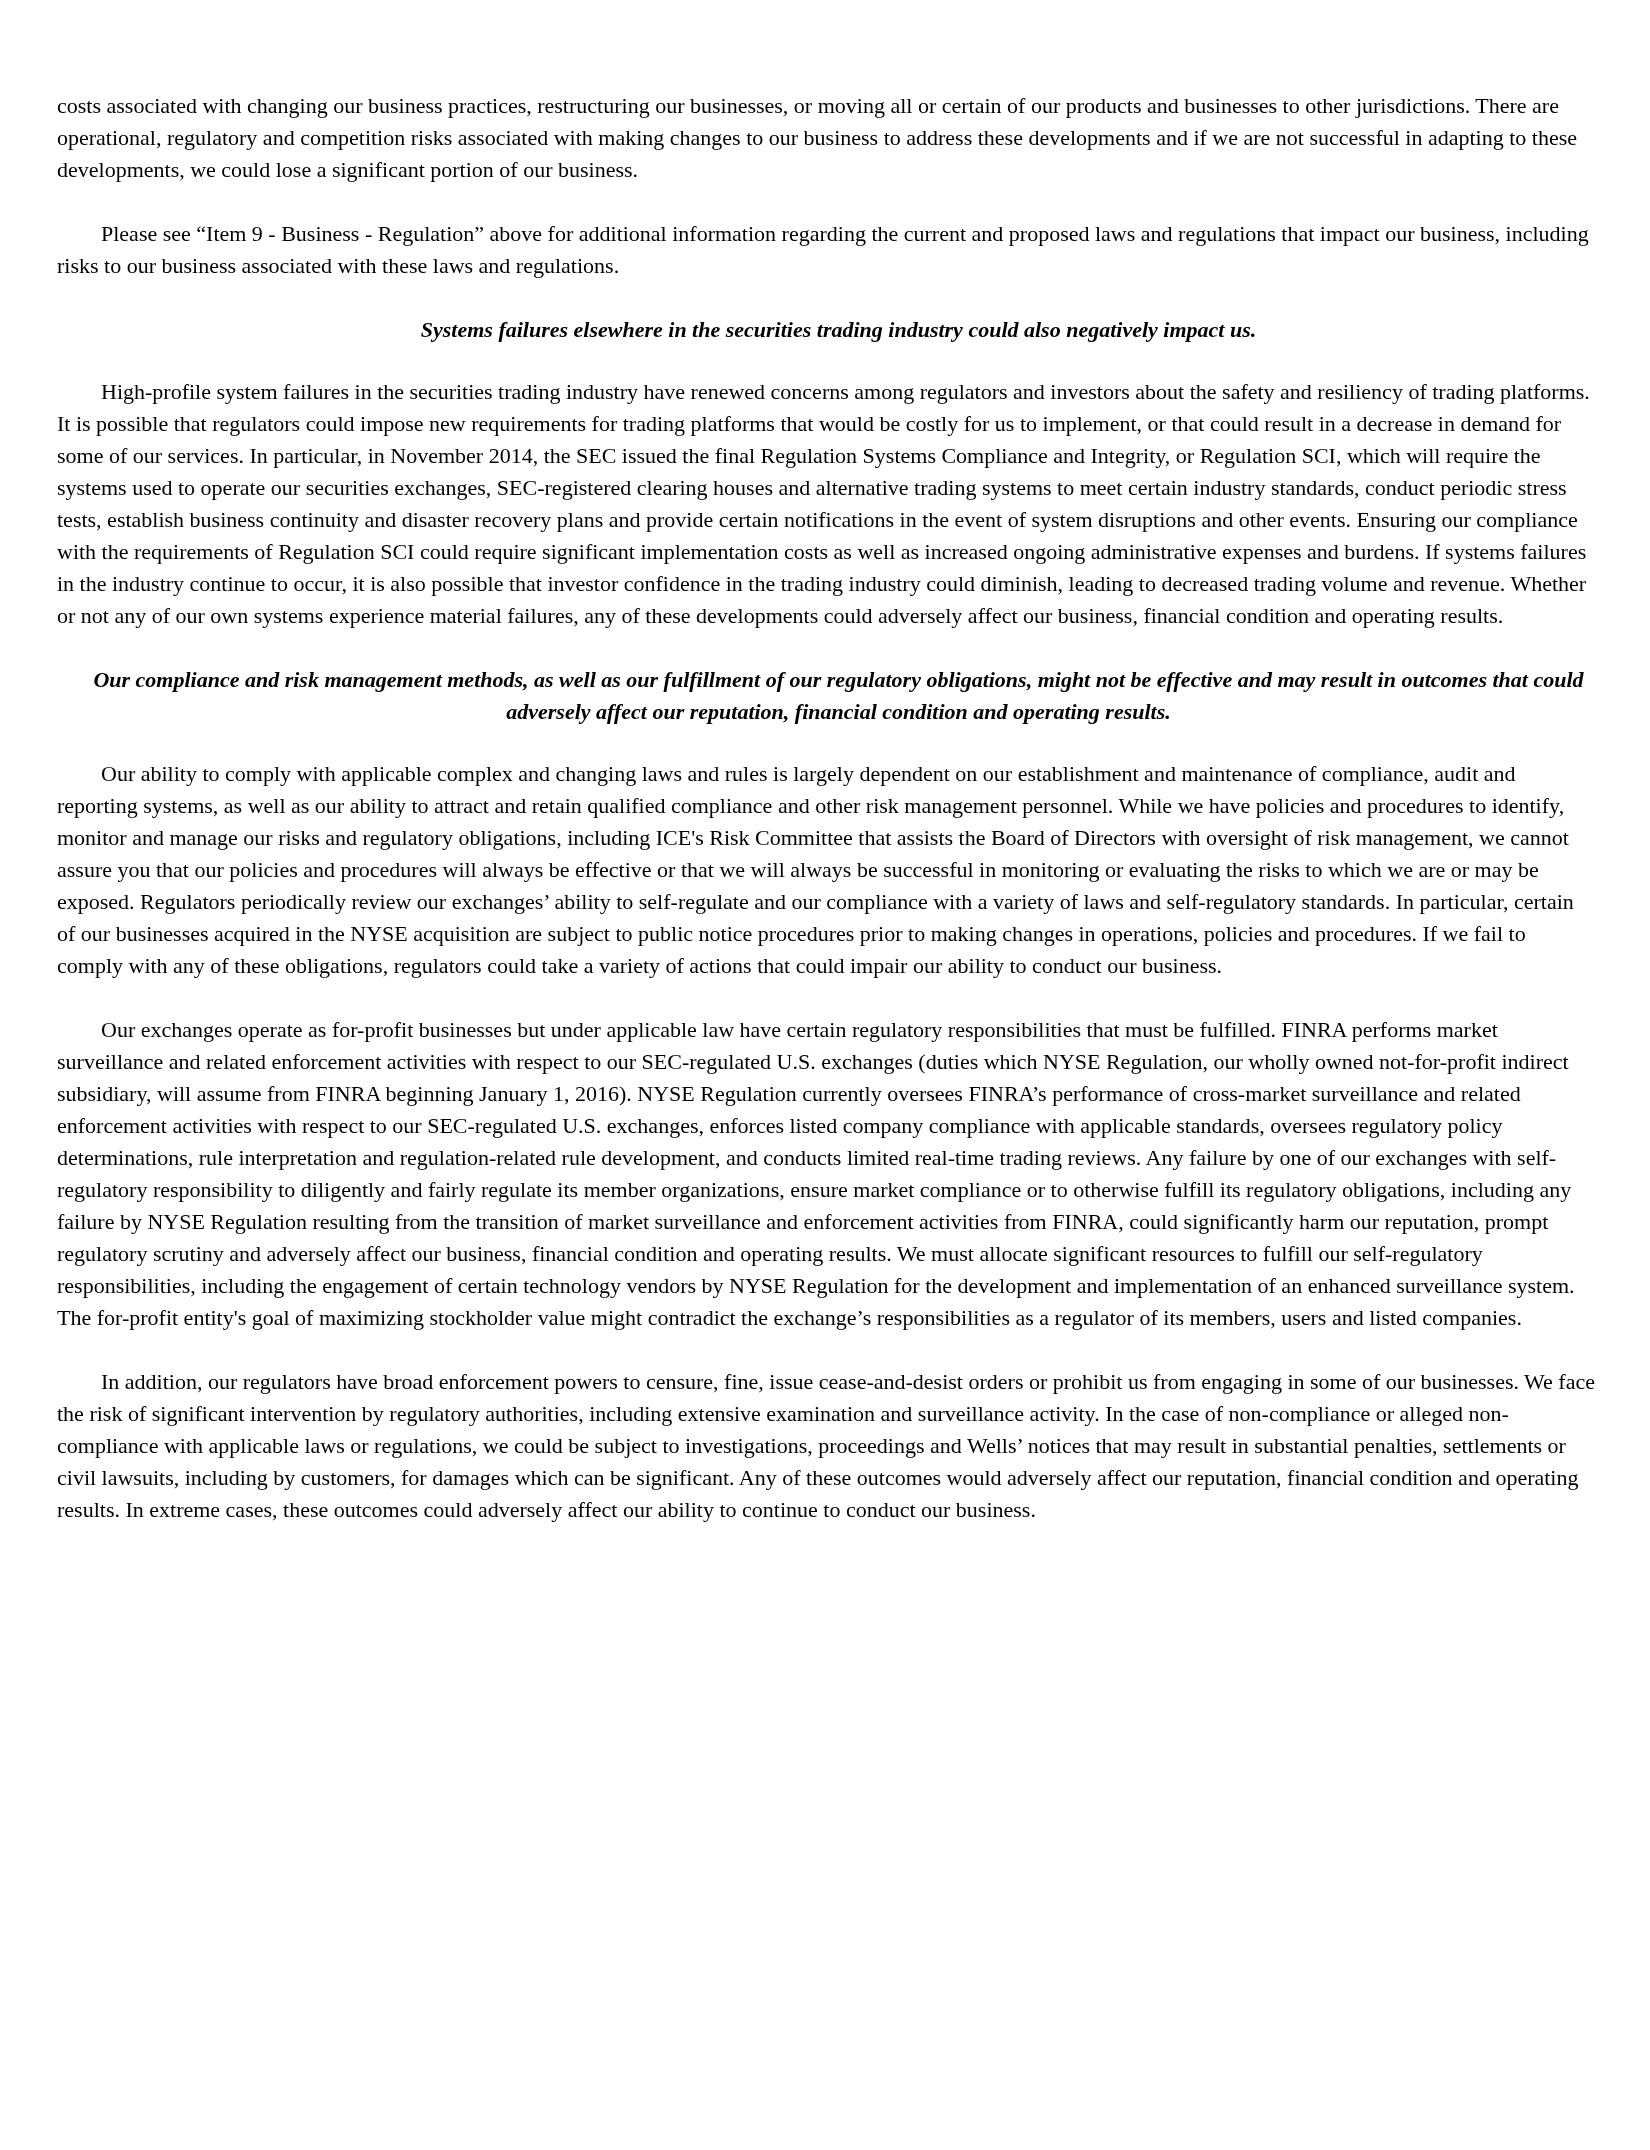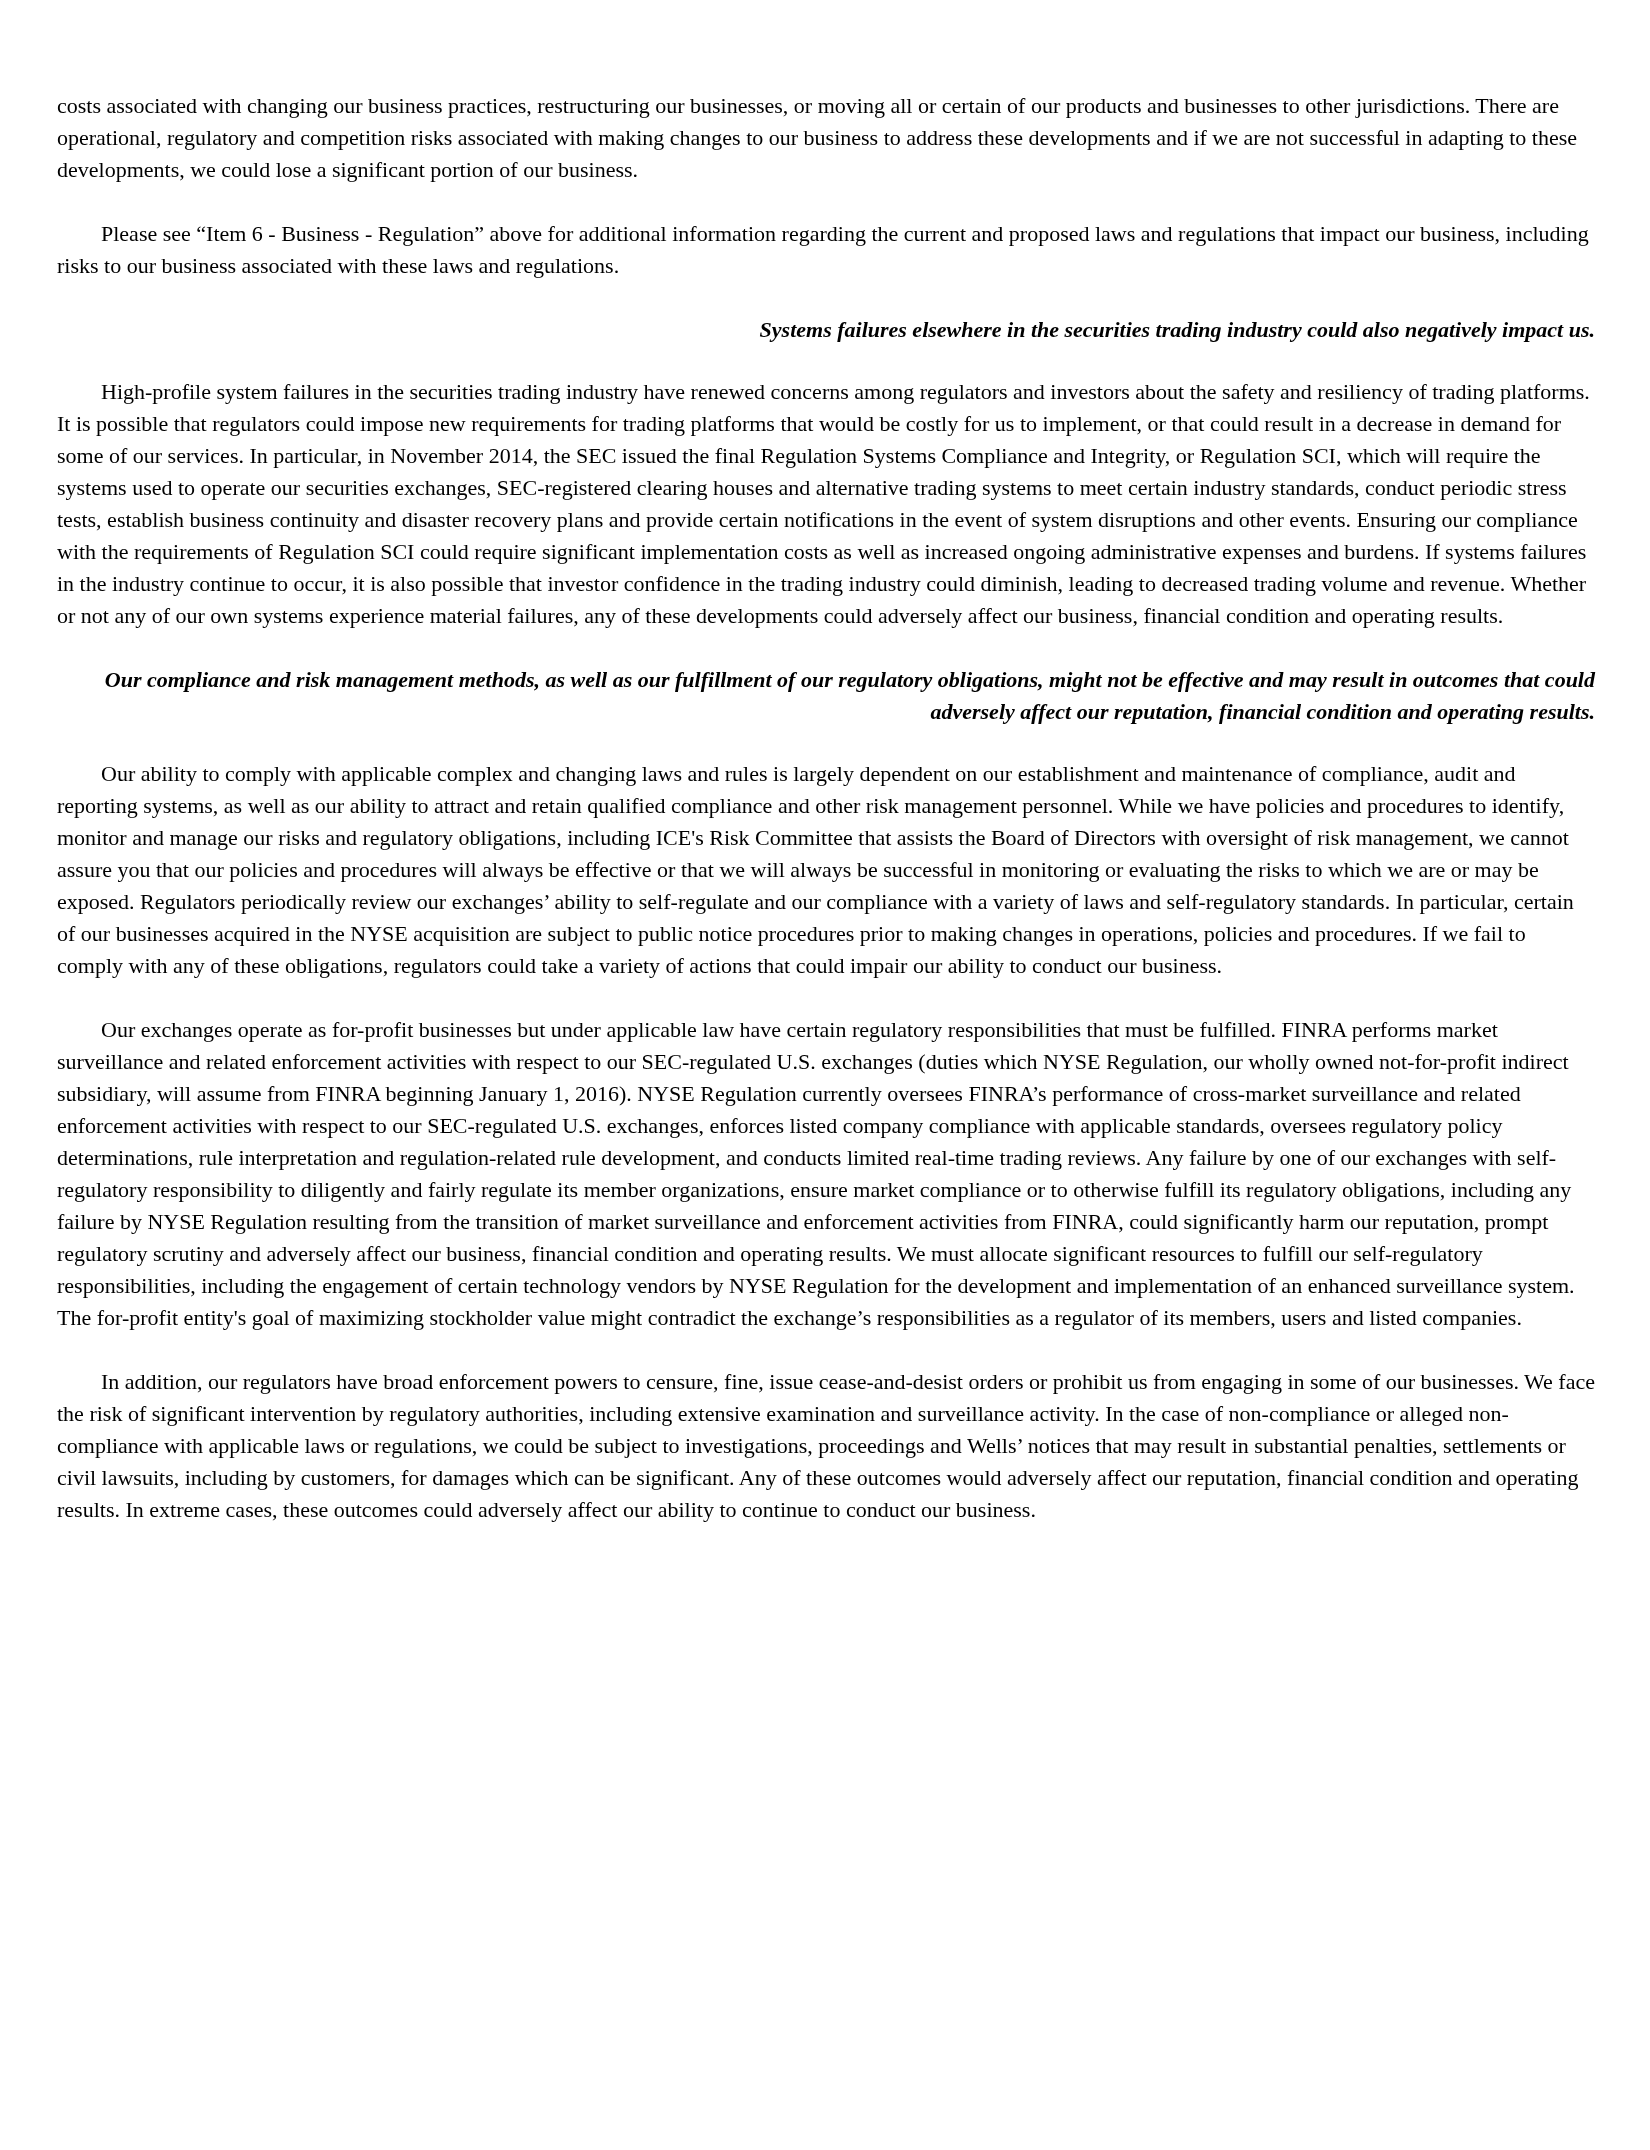--- a/index.html
+++ b/index.html
@@ -26,40 +26,40 @@
   }
   .para.indent {
     text-indent: 44px;
   }
   .risk-heading {
     font-size: 22px;
     line-height: 32px;
     font-weight: bold;
     font-style: italic;
     margin: 0 0 30px 25px;
-    text-align: right;
+    text-align: center;
   }
   .page-number {
     position: absolute;
     top: 2064px;
     left: 0;
     width: 1650px;
     text-align: left;
     font-size: 22px;
     line-height: 32px;
   }
 </style>
 </head>
 <body>
 
 <div class="page">
 
   <p class="para">costs associated with changing our business practices, restructuring our businesses, or moving all or certain of our products and businesses to other jurisdictions. There are operational, regulatory and competition risks associated with making changes to our business to address these developments and if we are not successful in adapting to these developments, we could lose a significant portion of our business.</p>
 
-  <p class="para indent">Please see “Item 6 - Business - Regulation” above for additional information regarding the current and proposed laws and regulations that impact our business, including risks to our business associated with these laws and regulations.</p>
+  <p class="para indent">Please see “Item 9 - Business - Regulation” above for additional information regarding the current and proposed laws and regulations that impact our business, including risks to our business associated with these laws and regulations.</p>
 
   <div class="risk-heading">Systems failures elsewhere in the securities trading industry could also negatively impact us.</div>
 
   <p class="para indent">High-profile system failures in the securities trading industry have renewed concerns among regulators and investors about the safety and resiliency of trading platforms. It is possible that regulators could impose new requirements for trading platforms that would be costly for us to implement, or that could result in a decrease in demand for some of our services. In particular, in November 2014, the SEC issued the final Regulation Systems Compliance and Integrity, or Regulation SCI, which will require the systems used to operate our securities exchanges, SEC-registered clearing houses and alternative trading systems to meet certain industry standards, conduct periodic stress tests, establish business continuity and disaster recovery plans and provide certain notifications in the event of system disruptions and other events. Ensuring our compliance with the requirements of Regulation SCI could require significant implementation costs as well as increased ongoing administrative expenses and burdens. If systems failures in the industry continue to occur, it is also possible that investor confidence in the trading industry could diminish, leading to decreased trading volume and revenue. Whether or not any of our own systems experience material failures, any of these developments could adversely affect our business, financial condition and operating results.</p>
 
   <div class="risk-heading">Our compliance and risk management methods, as well as our fulfillment of our regulatory obligations, might not be effective and may result in outcomes that could adversely affect our reputation, financial condition and operating results.</div>
 
   <p class="para indent">Our ability to comply with applicable complex and changing laws and rules is largely dependent on our establishment and maintenance of compliance, audit and reporting systems, as well as our ability to attract and retain qualified compliance and other risk management personnel. While we have policies and procedures to identify, monitor and manage our risks and regulatory obligations, including ICE's Risk Committee that assists the Board of Directors with oversight of risk management, we cannot assure you that our policies and procedures will always be effective or that we will always be successful in monitoring or evaluating the risks to which we are or may be exposed. Regulators periodically review our exchanges’ ability to self-regulate and our compliance with a variety of laws and self-regulatory standards. In particular, certain of our businesses acquired in the NYSE acquisition are subject to public notice procedures prior to making changes in operations, policies and procedures. If we fail to comply with any of these obligations, regulators could take a variety of actions that could impair our ability to conduct our business.</p>
 
   <p class="para indent">Our exchanges operate as for-profit businesses but under applicable law have certain regulatory responsibilities that must be fulfilled. FINRA performs market surveillance and related enforcement activities with respect to our SEC-regulated U.S. exchanges (duties which NYSE Regulation, our wholly owned not-for-profit indirect subsidiary, will assume from FINRA beginning January 1, 2016). NYSE Regulation currently oversees FINRA’s performance of cross-market surveillance and related enforcement activities with respect to our SEC-regulated U.S. exchanges, enforces listed company compliance with applicable standards, oversees regulatory policy determinations, rule interpretation and regulation-related rule development, and conducts limited real-time trading reviews. Any failure by one of our exchanges with self-regulatory responsibility to diligently and fairly regulate its member organizations, ensure market compliance or to otherwise fulfill its regulatory obligations, including any failure by NYSE Regulation resulting from the transition of market surveillance and enforcement activities from FINRA, could significantly harm our reputation, prompt regulatory scrutiny and adversely affect our business, financial condition and operating results. We must allocate significant resources to fulfill our self-regulatory responsibilities, including the engagement of certain technology vendors by NYSE Regulation for the development and implementation of an enhanced surveillance system. The for-profit entity's goal of maximizing stockholder value might contradict the exchange’s responsibilities as a regulator of its members, users and listed companies.</p>

